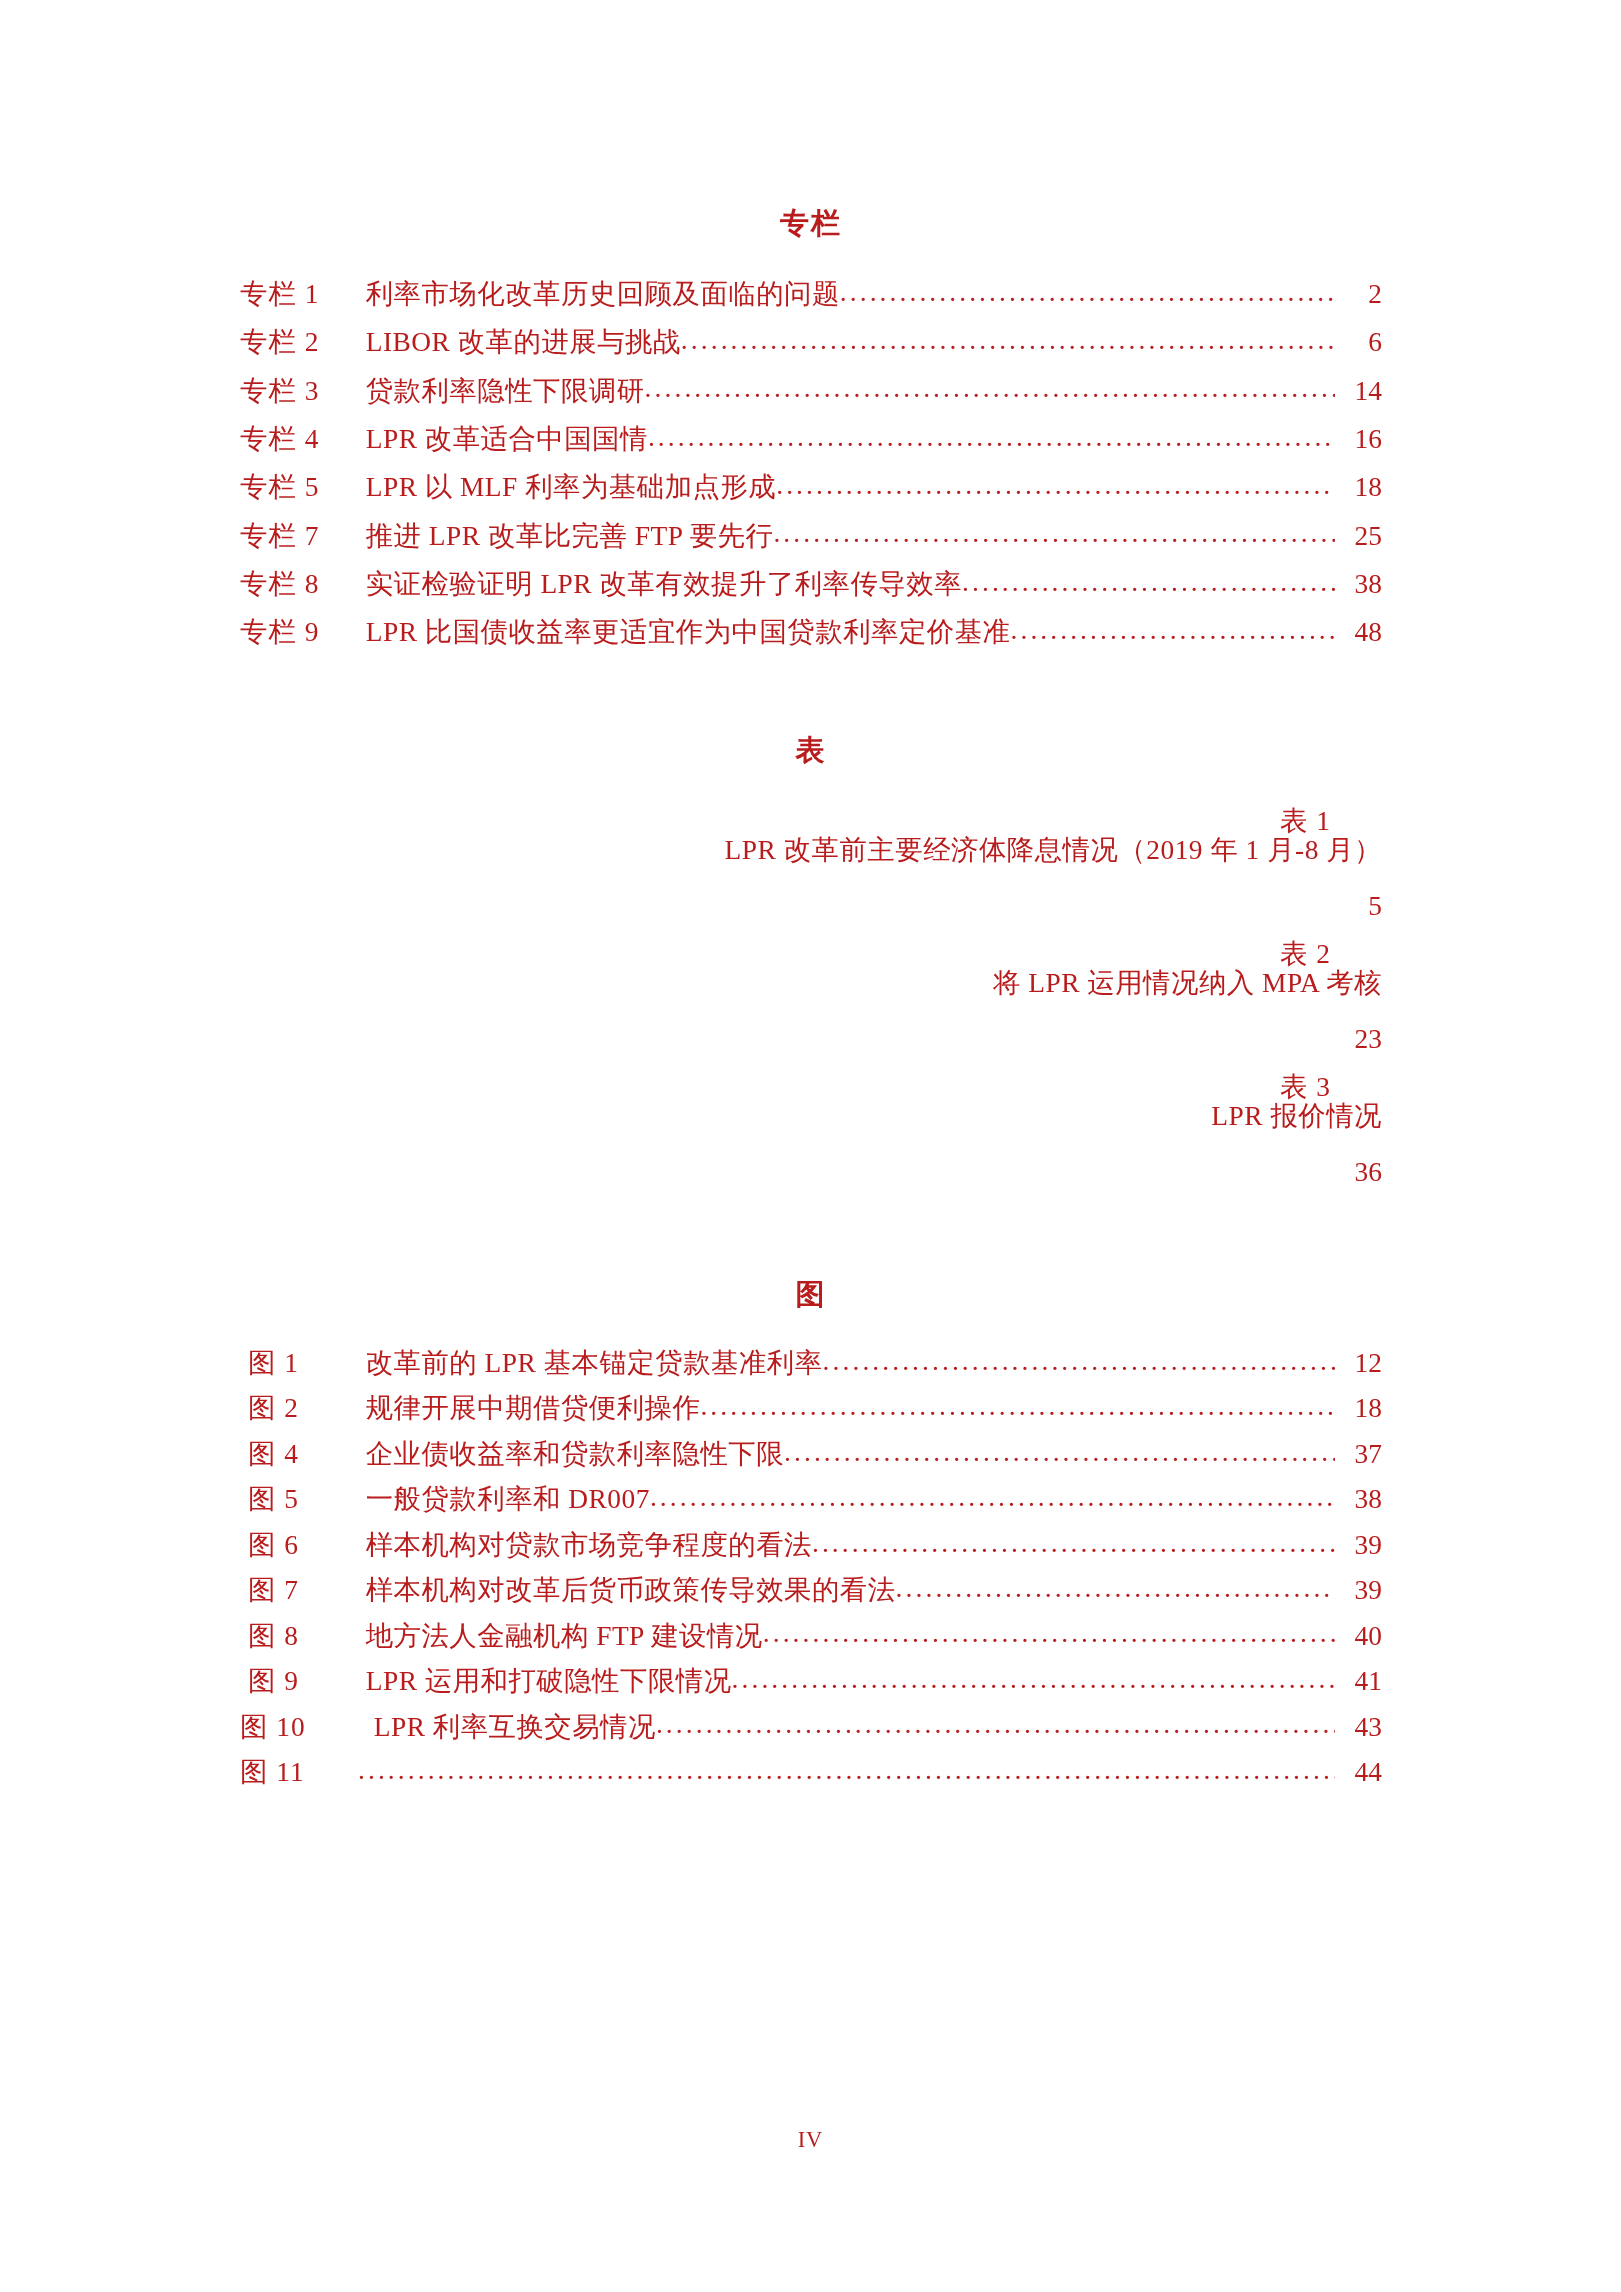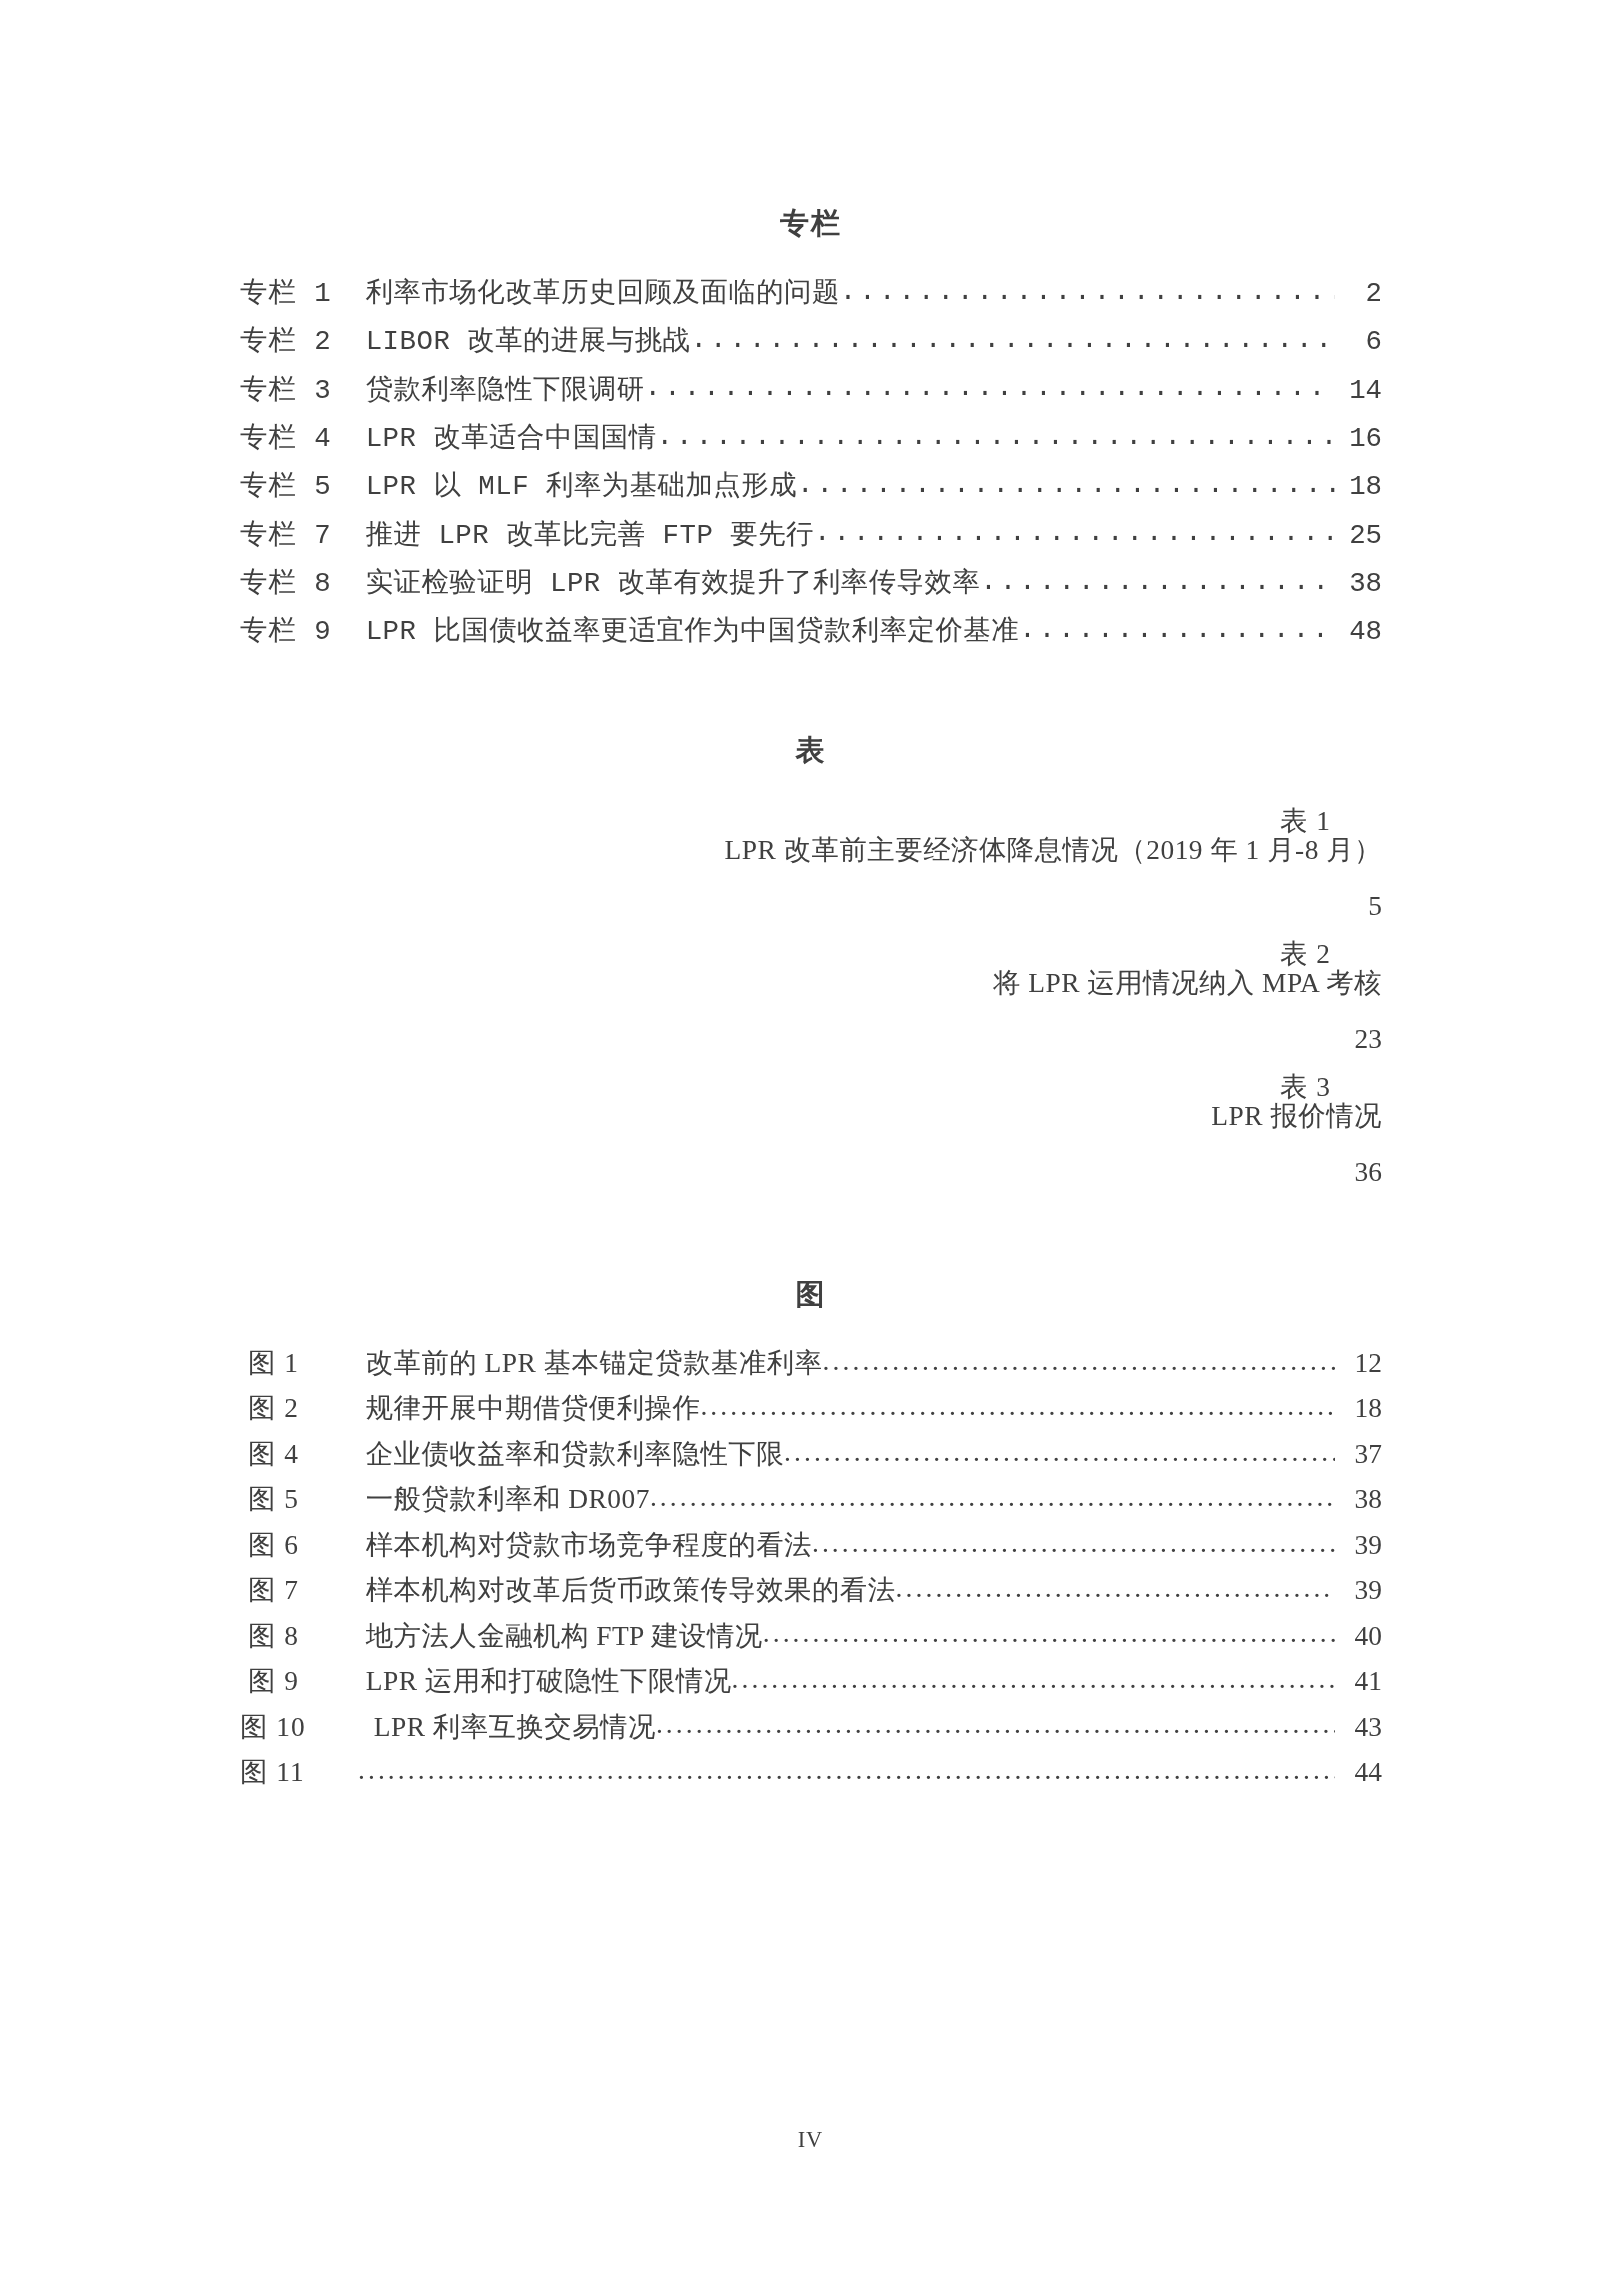--- a/index.html
+++ b/index.html
@@ -8,21 +8,21 @@
     padding: 0;
     background: #ffffff;
   }
   .page {
     position: relative;
     width: 1621px;
     height: 2231px;
     background: #ffffff;
     box-sizing: border-box;
     font-family: "Liberation Serif", "DejaVu Serif", serif;
-    color: #404040;
+    color: #b91c1c;
     overflow: hidden;
   }
   .content {
     position: absolute;
     left: 240px;
     top: 0;
     width: 1142px;
   }
 
   
@@ -36,21 +36,21 @@
   .sec-box-head   { margin-top: 206px; }
   .sec-table-head { margin-top: 86px; }
   .sec-fig-head   { margin-top: 90px; }
 
   
   .toc-list {
     margin: 0;
     padding: 0;
     list-style: none;
   }
-  .toc-list.box-list  { margin-top: 39px; font-family: Liberation Mono, monospace; }
+  .toc-list.box-list  { margin-top: 39px; }
   .toc-list.tbl-list  { margin-top: 39px; }
   .toc-list.fig-list  { margin-top: 37px; }
 
   .toc-row {
     display: flex;
     align-items: flex-end;
     font-size: 27.4px;
     line-height: 1.05;
     margin-bottom: 19.6px;
     white-space: nowrap;

